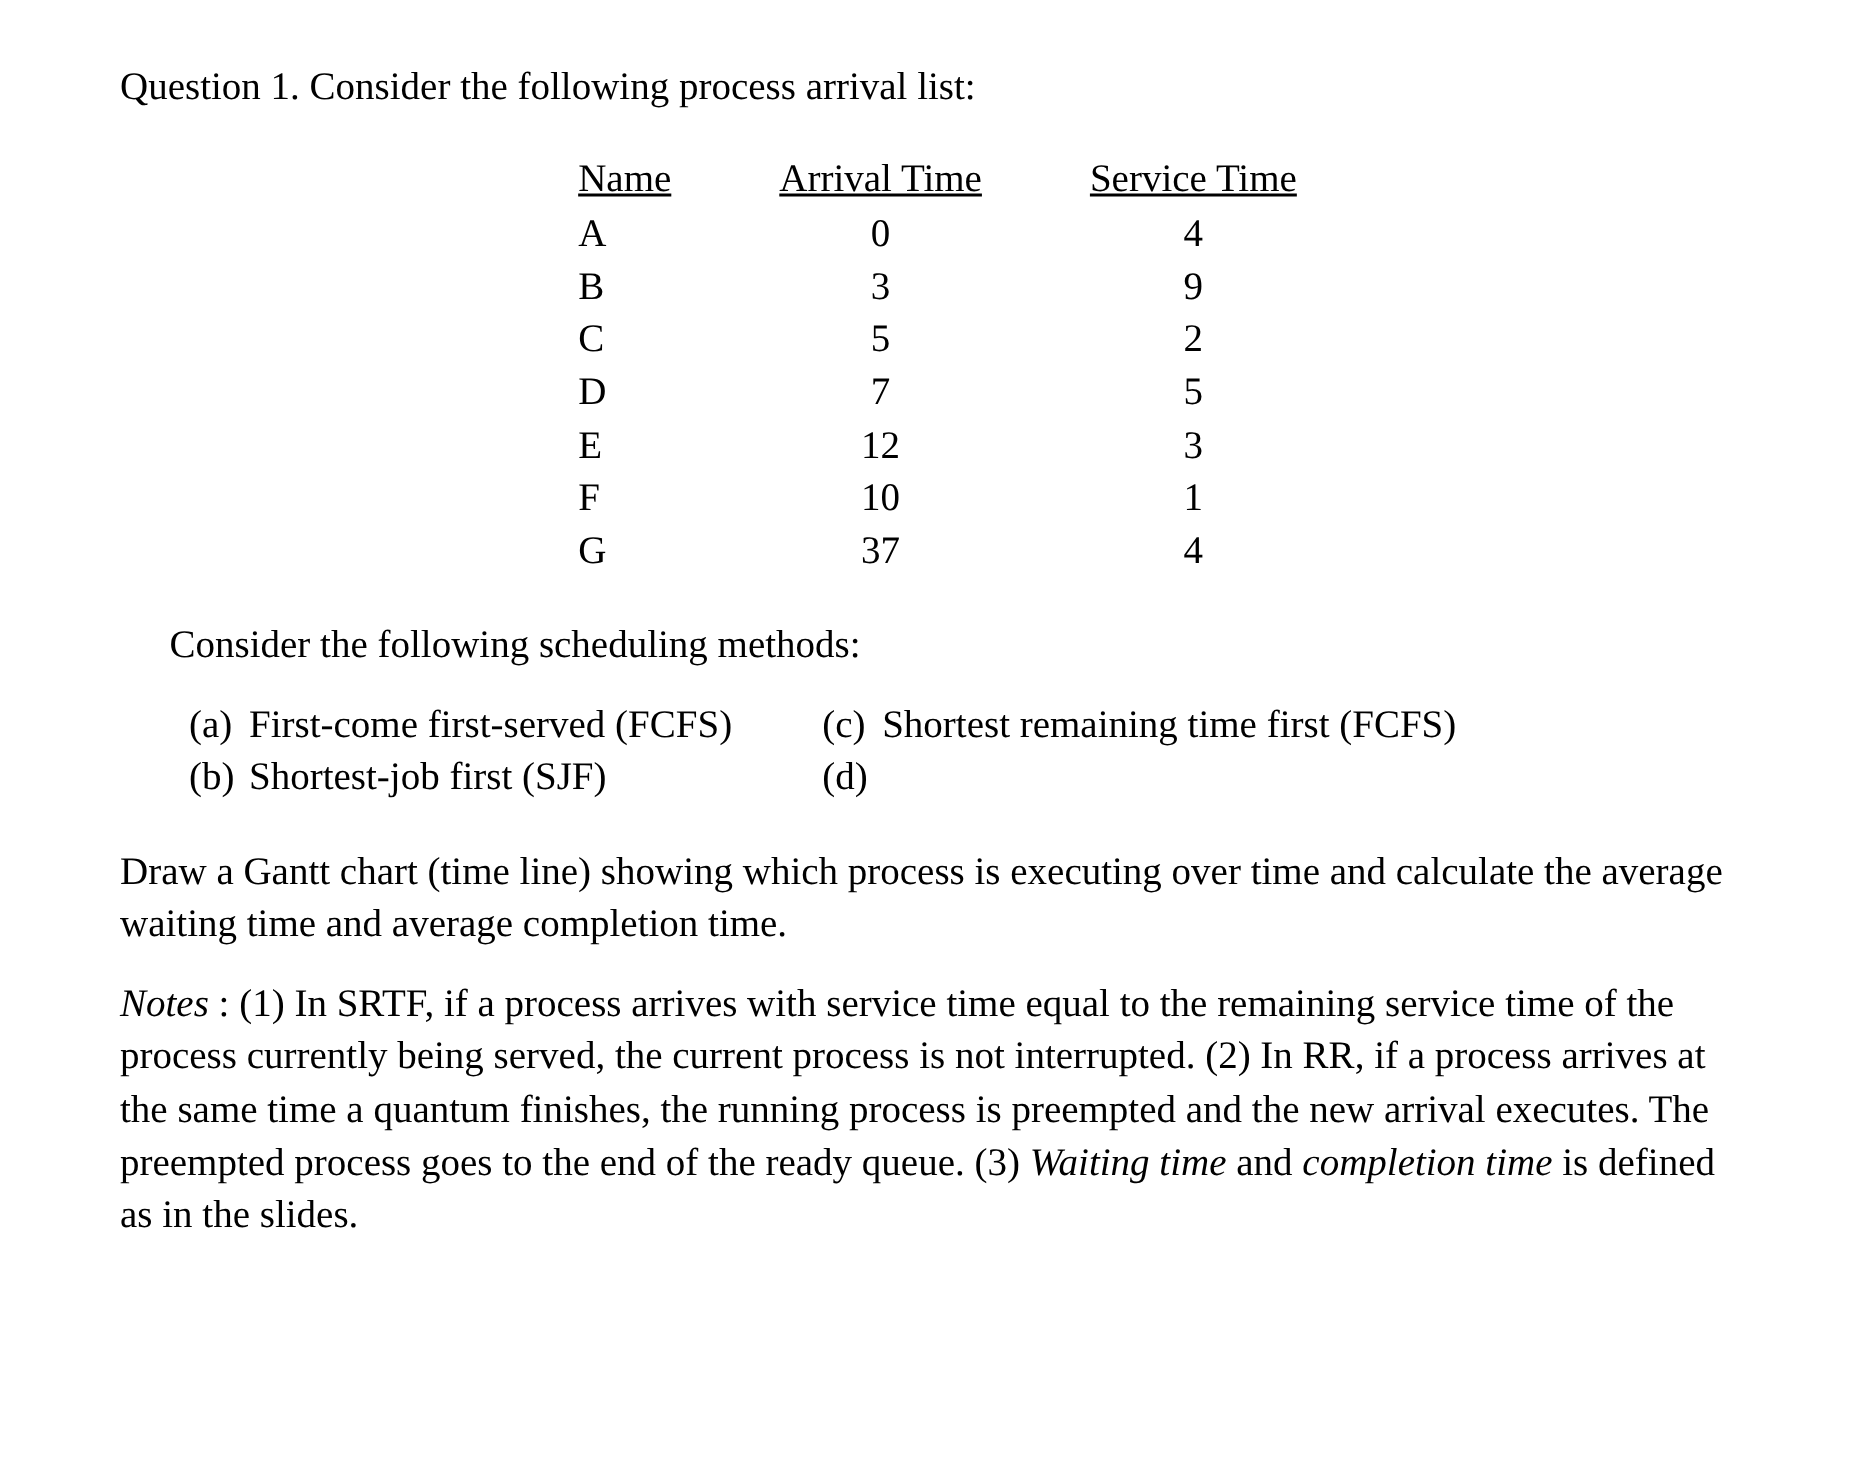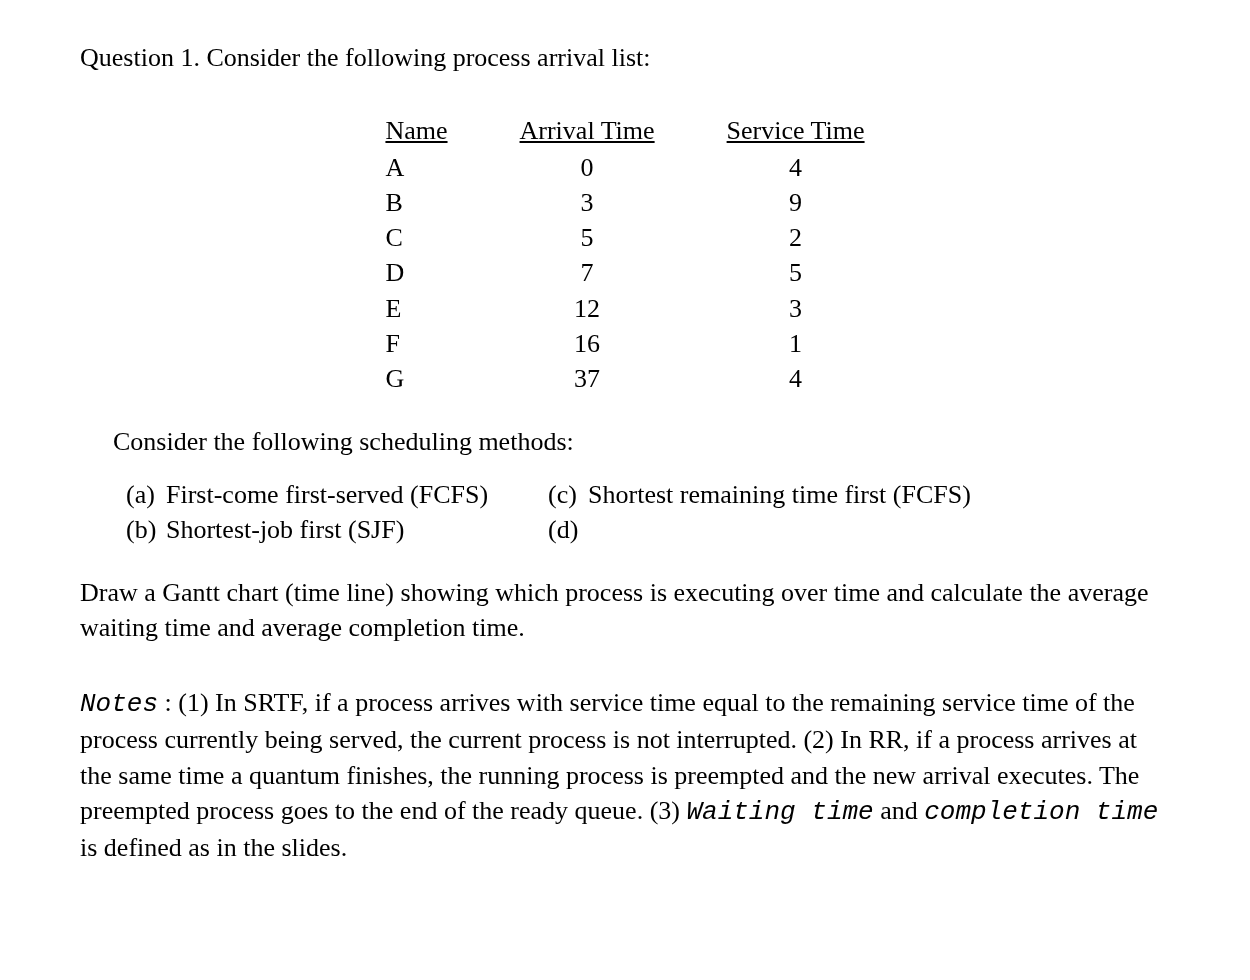--- a/index.html
+++ b/index.html
@@ -5,21 +5,21 @@
     body {
       font-family: "Times New Roman", Times, serif;
       font-size: 26px;
       color: #000;
       background: #fff;
       margin: 0;
       padding: 40px 80px 60px 80px;
       line-height: 1.35;
     }
     .question-intro {
-      margin-bottom: 36px;
+      margin-bottom: 24px;
     }
     .process-table {
       margin: 0 auto 28px auto;
       border-collapse: collapse;
     }
     .process-table th {
       font-weight: normal;
       text-decoration: underline;
       padding: 2px 36px;
       text-align: center;
@@ -48,27 +48,26 @@
       display: flex;
       flex-direction: column;
     }
     .method-item {
       display: flex;
     }
     .method-label {
       min-width: 40px;
     }
     .instructions {
-      margin-bottom: 40px;
+      margin-bottom: 18px;
     }
     .notes {
     }
     .italic {
       font-style: italic;
-      font-family: Liberation Mono, monospace;
     }
   </style>
 </head>
 <body>
 
 <div class="question-intro">Question 1. Consider the following process arrival list:</div>
 
 <table class="process-table">
   <thead>
     <tr>
@@ -98,21 +97,21 @@
       <td>7</td>
       <td>5</td>
     </tr>
     <tr>
       <td>E</td>
       <td>12</td>
       <td>3</td>
     </tr>
     <tr>
       <td>F</td>
-      <td>16</td>
+      <td>10</td>
       <td>1</td>
     </tr>
     <tr>
       <td>G</td>
       <td>37</td>
       <td>4</td>
     </tr>
   </tbody>
 </table>
 

